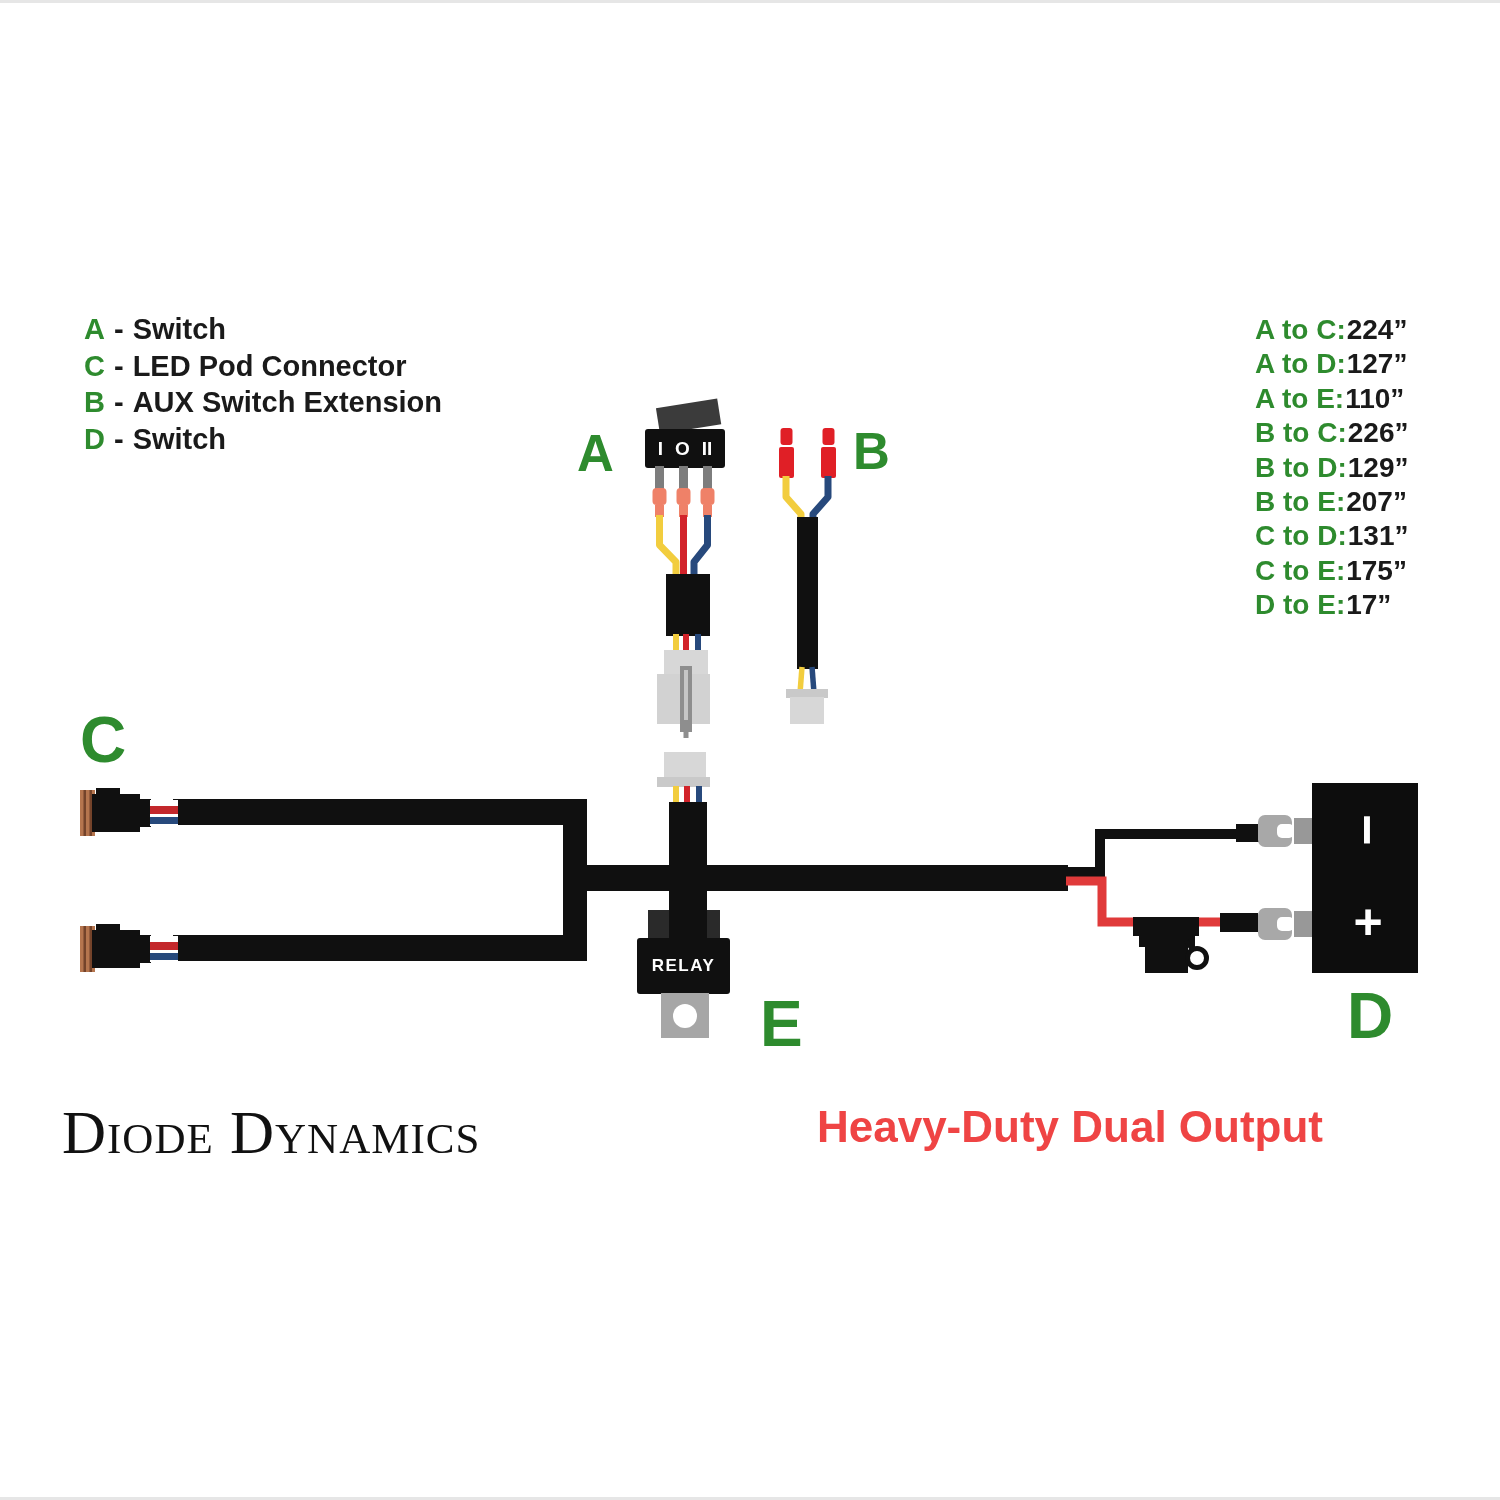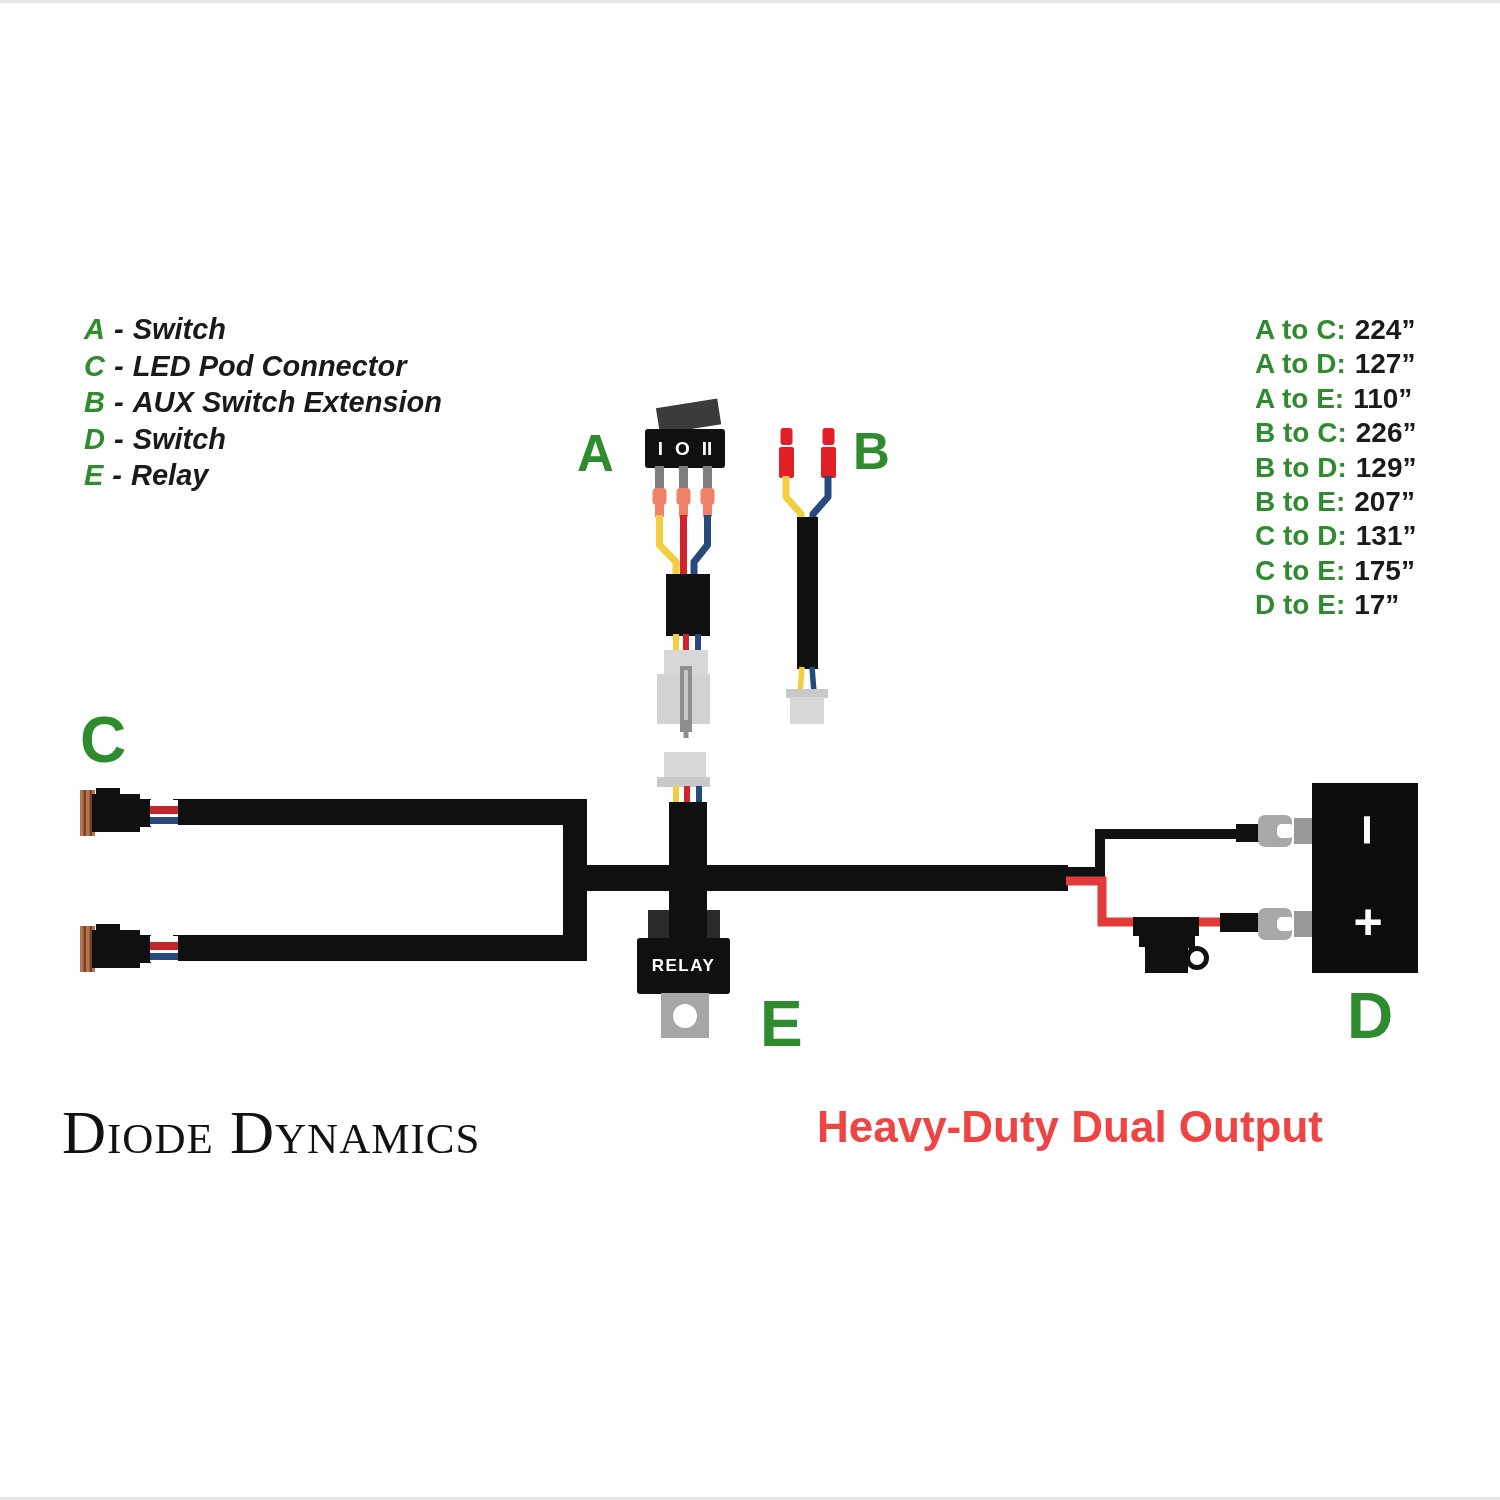--- a/index.html
+++ b/index.html
@@ -9,27 +9,27 @@
   }
   .edge{position:absolute;left:0;width:1500px;height:3px;background:#e6e6e6;}
   .edge.top{top:0;} .edge.bottom{bottom:0;}
 
   svg.diagram{position:absolute;left:0;top:0;}
 
   .green{color:#2e8b2e;}
 
   
   .legend{position:absolute;left:84px;top:311px;font-size:29px;font-weight:700;line-height:36.6px;}
-  .lrow{white-space:nowrap;font-style:italic;}
+  .lrow{white-space:nowrap;}
   .lsep{margin:0 9px;}
 
   
   .distances{position:absolute;left:1255px;top:313px;font-size:28px;font-weight:700;line-height:34.4px;}
   .drow{white-space:nowrap;}
-  .dpair{margin-right:9px;}
+  .dpair{margin-right:1px;}
 
   
   .lbl{position:absolute;font-weight:700;color:#2e8b2e;line-height:1;}
   .lbl-sm{font-size:51px;}
   .lbl-lg{font-size:64px;}
   .lbl-a{left:577px;top:428px;}
   .lbl-b{left:853px;top:426px;}
   .lbl-c{left:80px;top:708px;}
   .lbl-d{left:1347px;top:984px;}
   .lbl-e{left:760px;top:992px;}
@@ -190,21 +190,20 @@
       <rect x="1294" y="911" width="20" height="26" fill="#989898"></rect>
       <rect x="1312" y="783" width="106" height="190" fill="#0d0d0d"></rect>
     </g>
   </svg>
 
   <div class="legend">
     <div class="lrow"><span class="green">A</span><span class="lsep">-</span><span>Switch</span></div>
     <div class="lrow"><span class="green">C</span><span class="lsep">-</span><span>LED Pod Connector</span></div>
     <div class="lrow"><span class="green">B</span><span class="lsep">-</span><span>AUX Switch Extension</span></div>
     <div class="lrow"><span class="green">D</span><span class="lsep">-</span><span>Switch</span></div>
-    <div class="lrow"><span class="green">E</span><span class="lsep">-</span><span>Relay</span></div>
   </div>
 
   <div class="distances">
     <div class="drow"><span class="green dpair">A to C:</span><span class="dval">224”</span></div>
     <div class="drow"><span class="green dpair">A to D:</span><span class="dval">127”</span></div>
     <div class="drow"><span class="green dpair">A to E:</span><span class="dval">110”</span></div>
     <div class="drow"><span class="green dpair">B to C:</span><span class="dval">226”</span></div>
     <div class="drow"><span class="green dpair">B to D:</span><span class="dval">129”</span></div>
     <div class="drow"><span class="green dpair">B to E:</span><span class="dval">207”</span></div>
     <div class="drow"><span class="green dpair">C to D:</span><span class="dval">131”</span></div>

